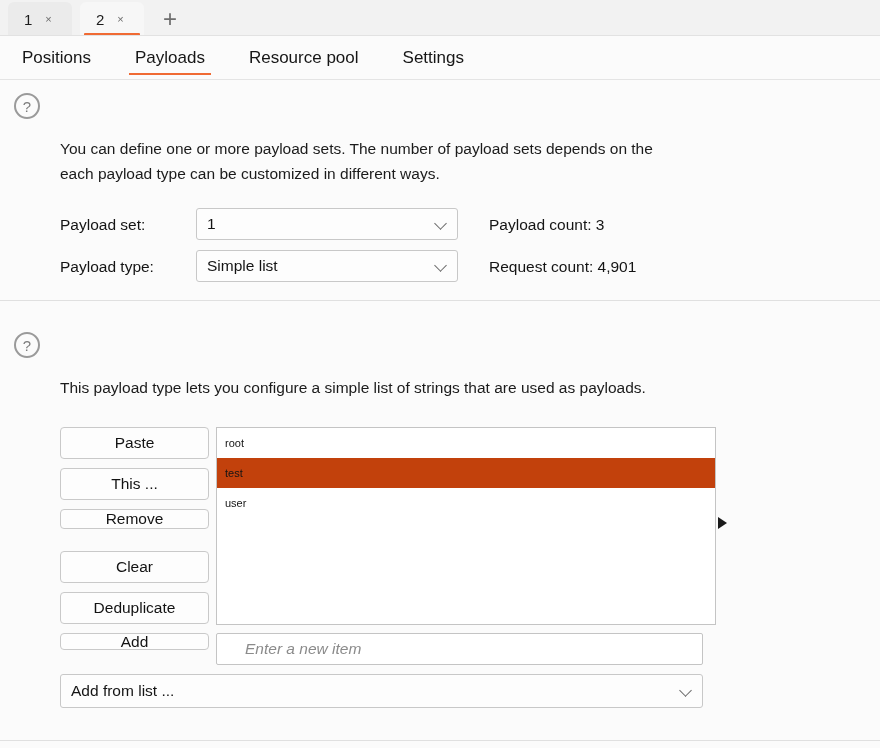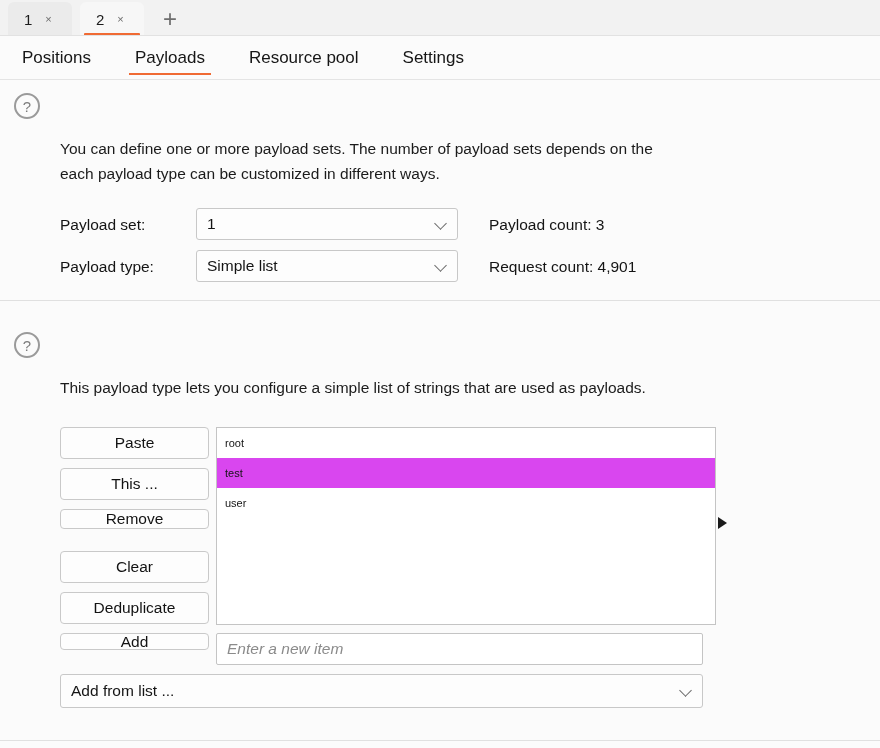--- a/index.html
+++ b/index.html
@@ -160,38 +160,38 @@
     overflow: hidden;
   }
   .list-item {
     height: 30px;
     display: flex; align-items: center;
     padding-left: 8px;
     font-size: 11px; color: #141414;
     cursor: pointer;
     text-align: right;
   }
-  .list-item.selected { background: #d946ef; }
+  .list-item.selected { background: #c2410c; }
 
   .expand-arrow {
     position: absolute;
     width: 0; height: 0;
     border-left: 9px solid #1a1a1a;
     border-top: 6px solid transparent;
     border-bottom: 6px solid transparent;
     cursor: pointer;
   }
 
   
   .textinput {
     position: absolute;
     background: #ffffff;
     border: 1px solid #c4c4c4;
     border-radius: 2px;
-    padding: 0 10px;
+    padding: 0 28px;
     font-size: 15.5px;
     font-family: "Liberation Sans", sans-serif;
     color: #141414;
     outline: none;
   }
   .textinput::placeholder {
     color: #8b8b8b; font-style: italic;
   }
 </style>
 </head>

